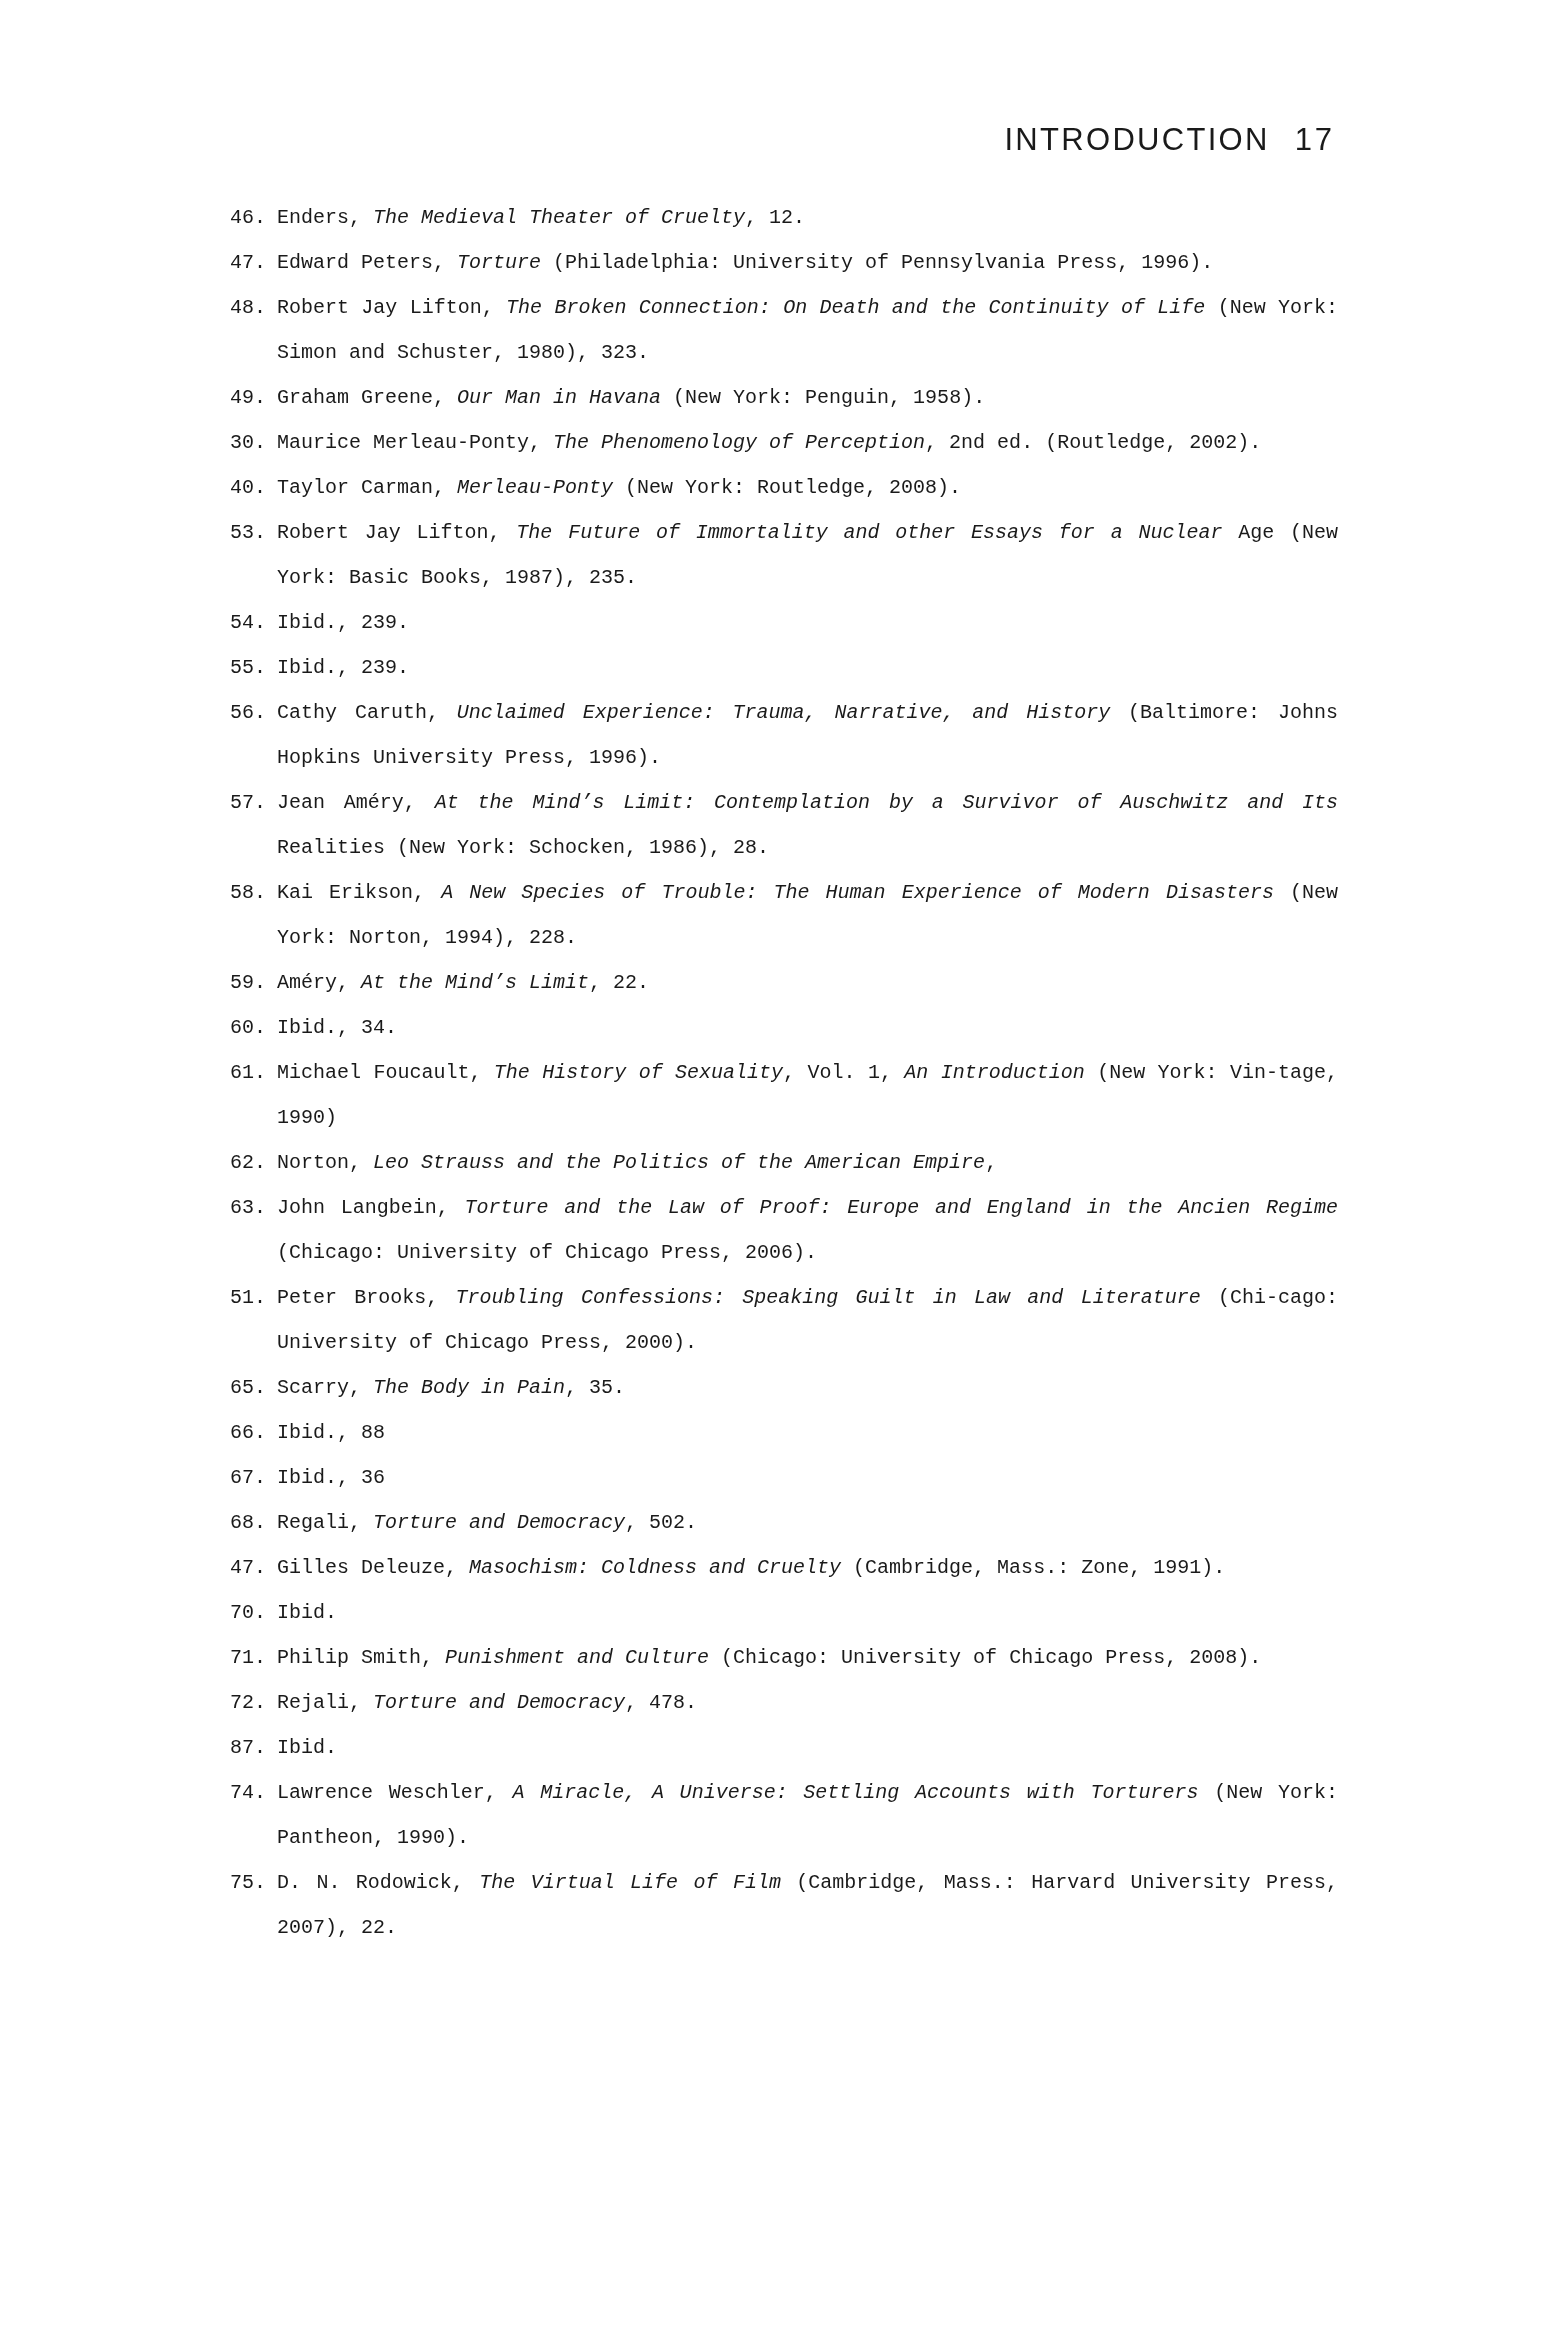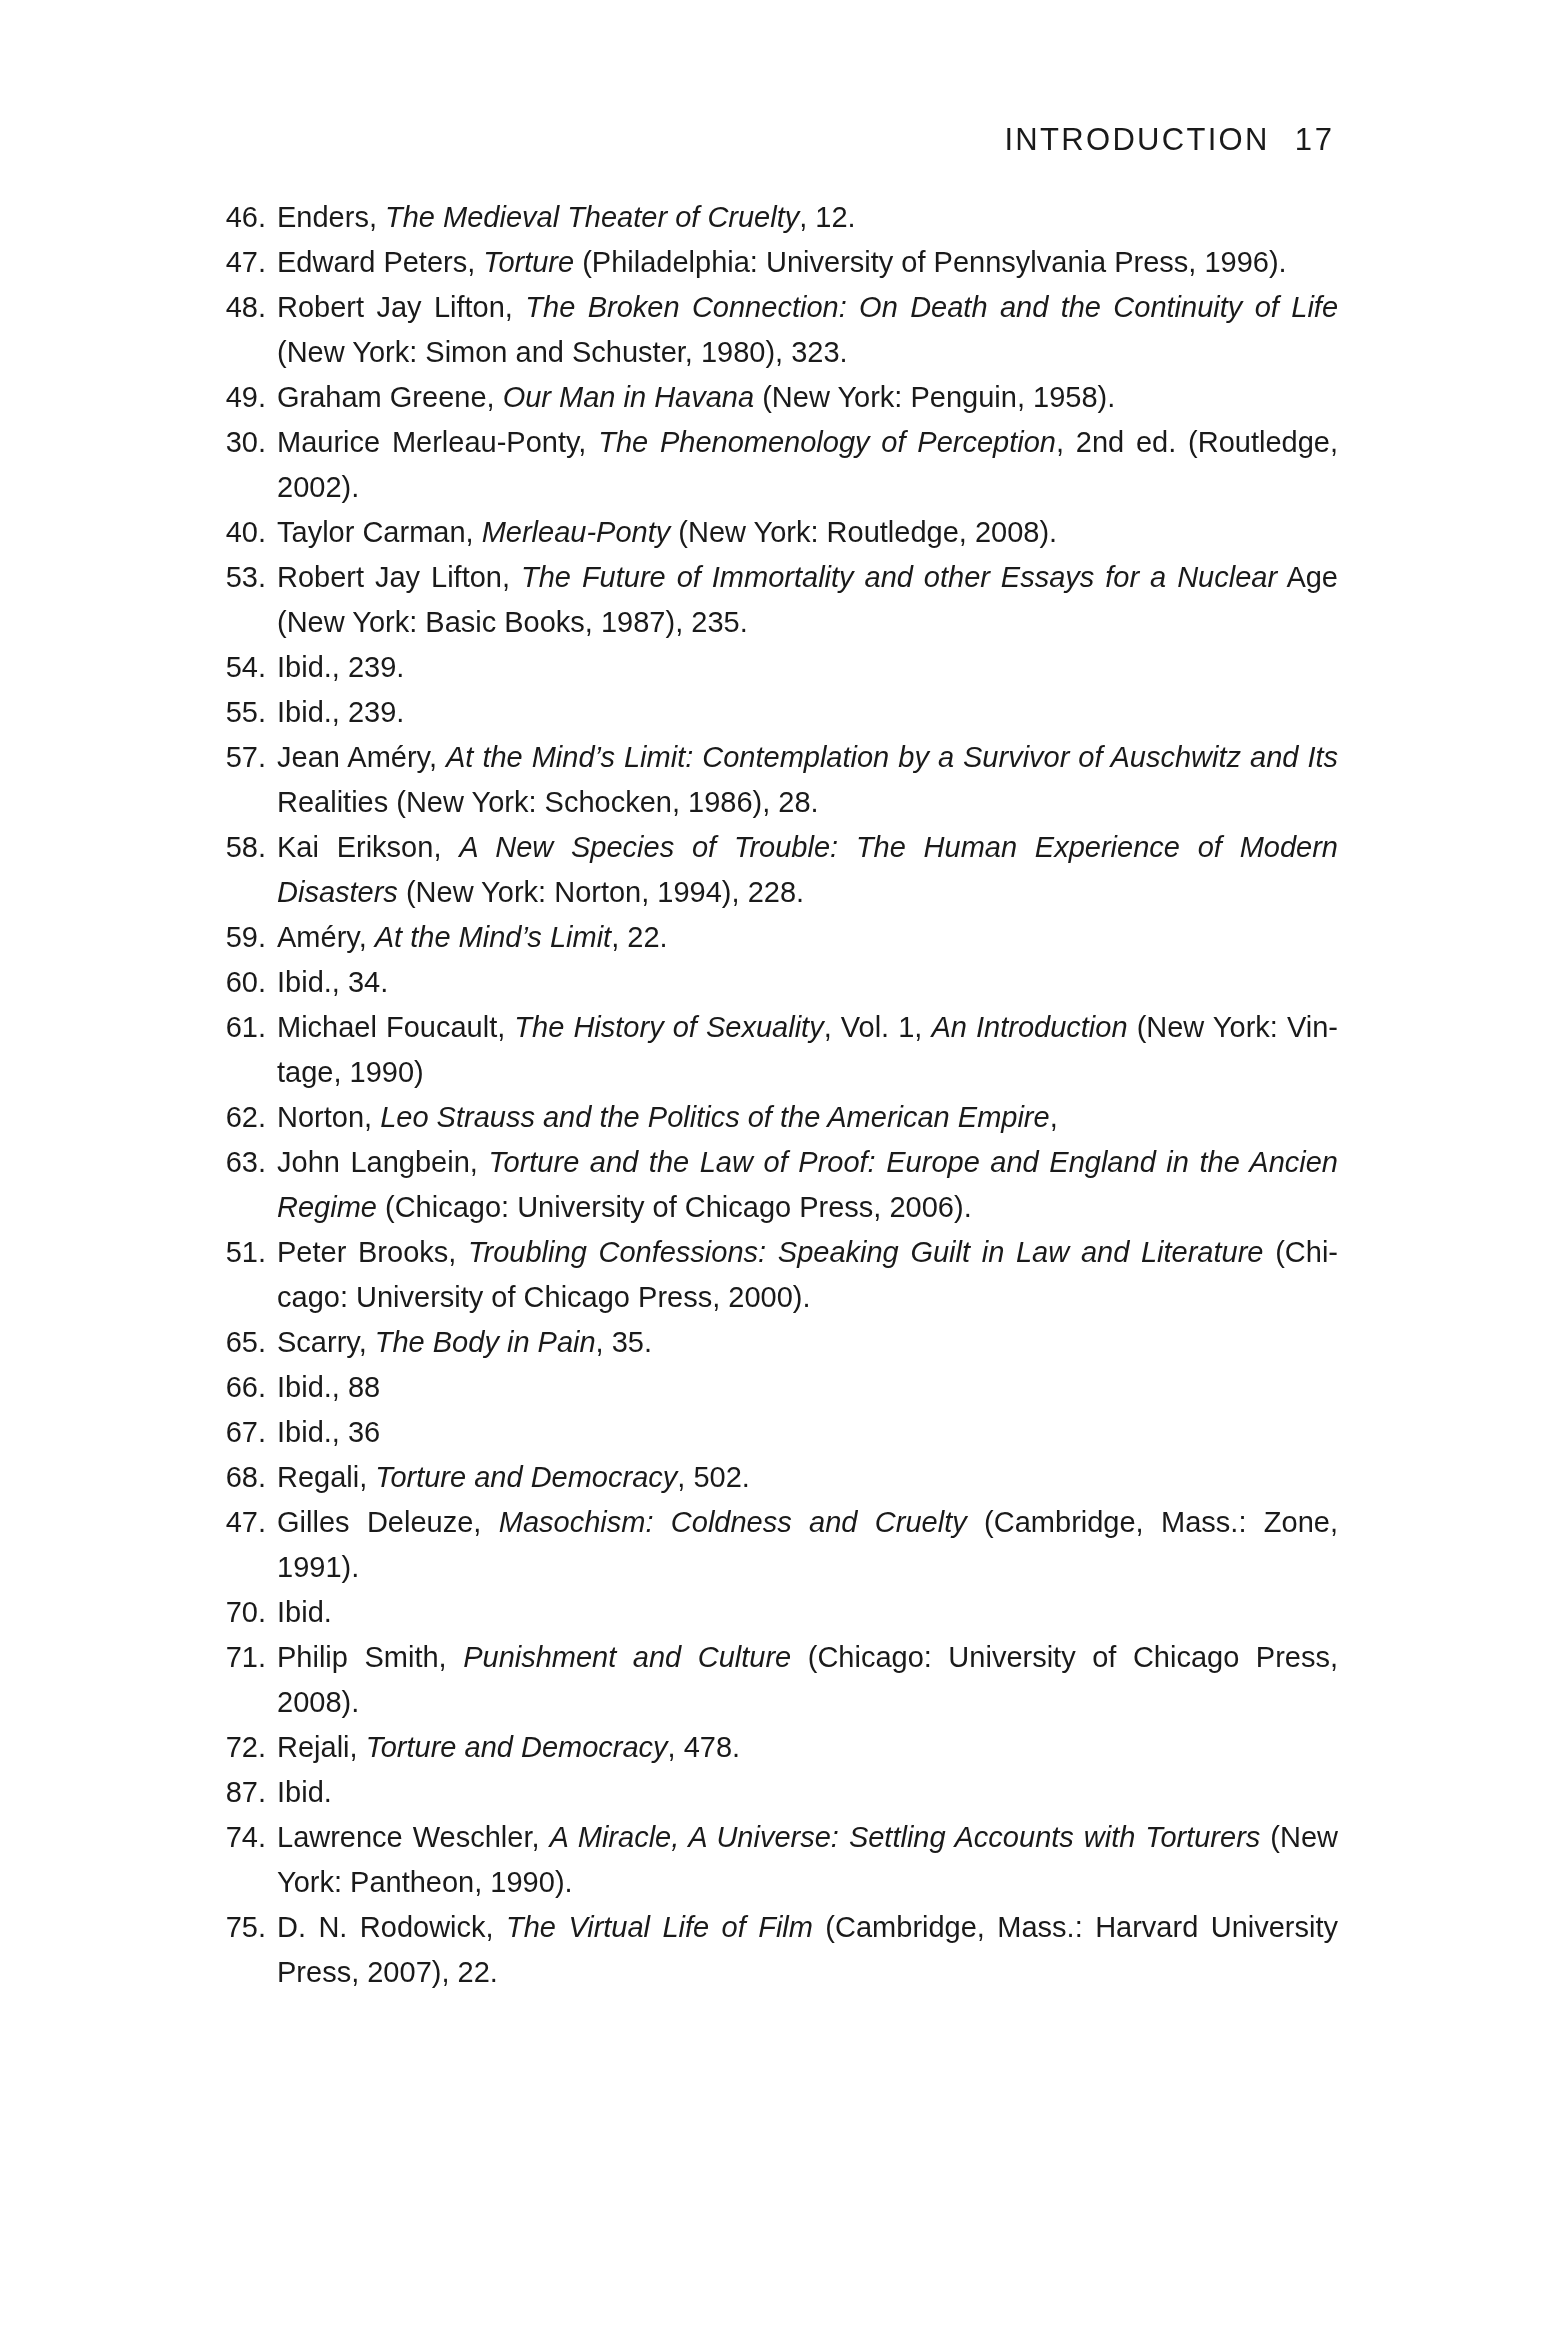--- a/index.html
+++ b/index.html
@@ -6,22 +6,22 @@
   body { width: 1561px; height: 2341px; position: relative; overflow: hidden; color: #1a1a1a; }
   .running-head {
     position: absolute; top: 122px; right: 226px;
     font-family: "Liberation Sans", "DejaVu Sans", sans-serif;
     font-size: 31px; letter-spacing: 2.3px; color: #1a1a1a;
     white-space: nowrap;
   }
   .running-head .folio { margin-left: 25px; letter-spacing: 2.9px; }
   .notes {
     position: absolute; top: 195px; left: 220px; width: 1118px;
-    font-family: Liberation Sans, sans-serif;
-    font-size: 29px; line-height: 45px; color: #1a1a1a;
+    font-family: Liberation Mono, monospace;
+    font-size: 20px; line-height: 45px; color: #1a1a1a;
     margin: 0; padding: 0; list-style: none;
   }
   .note { position: relative; padding-left: 57px; text-align: justify; }
   .note .num {
     position: absolute; left: 0; width: 46px; text-align: right;
   }
   .note .body { display: block; }
   .note i { font-style: italic; }
 </style>
 </head>
@@ -60,20 +60,24 @@
       <span class="num">53.</span>
       <span class="body"><span>Robert Jay Lifton, </span><i>The Future of Immortality and other Essays for a Nuclear</i><span> Age (New York: Basic Books, 1987), 235.</span></span>
     </li>
     <li class="note">
       <span class="num">54.</span>
       <span class="body"><span>Ibid., 239.</span></span>
     </li>
     <li class="note">
       <span class="num">55.</span>
       <span class="body"><span>Ibid., 239.</span></span>
+    </li>
+    <li class="note">
+      <span class="num">56.</span>
+      <span class="body"><span>Cathy Caruth, </span><i>Unclaimed Experience: Trauma, Narrative, and History</i><span> (Baltimore: Johns Hopkins University Press, 1996).</span></span>
     </li>
     <li class="note">
       <span class="num">57.</span>
       <span class="body"><span>Jean Améry, </span><i>At the Mind’s Limit: Contemplation by a Survivor of Auschwitz and Its</i><span> Realities (New York: Schocken, 1986), 28.</span></span>
     </li>
     <li class="note">
       <span class="num">58.</span>
       <span class="body"><span>Kai Erikson, </span><i>A New Species of Trouble: The Human Experience of Modern Disasters</i><span> (New York: Norton, 1994), 228.</span></span>
     </li>
     <li class="note">

